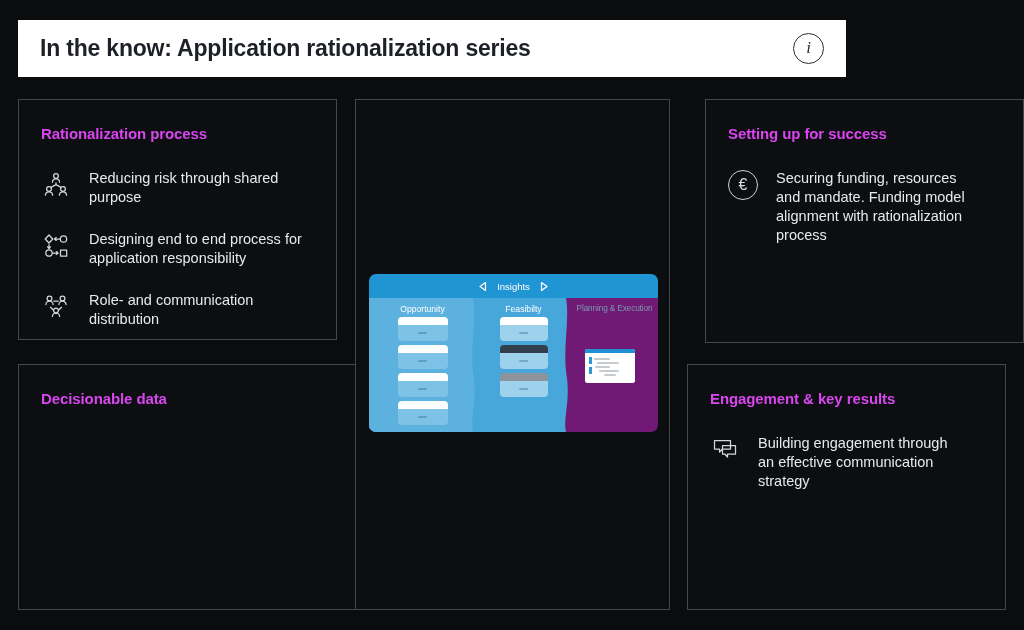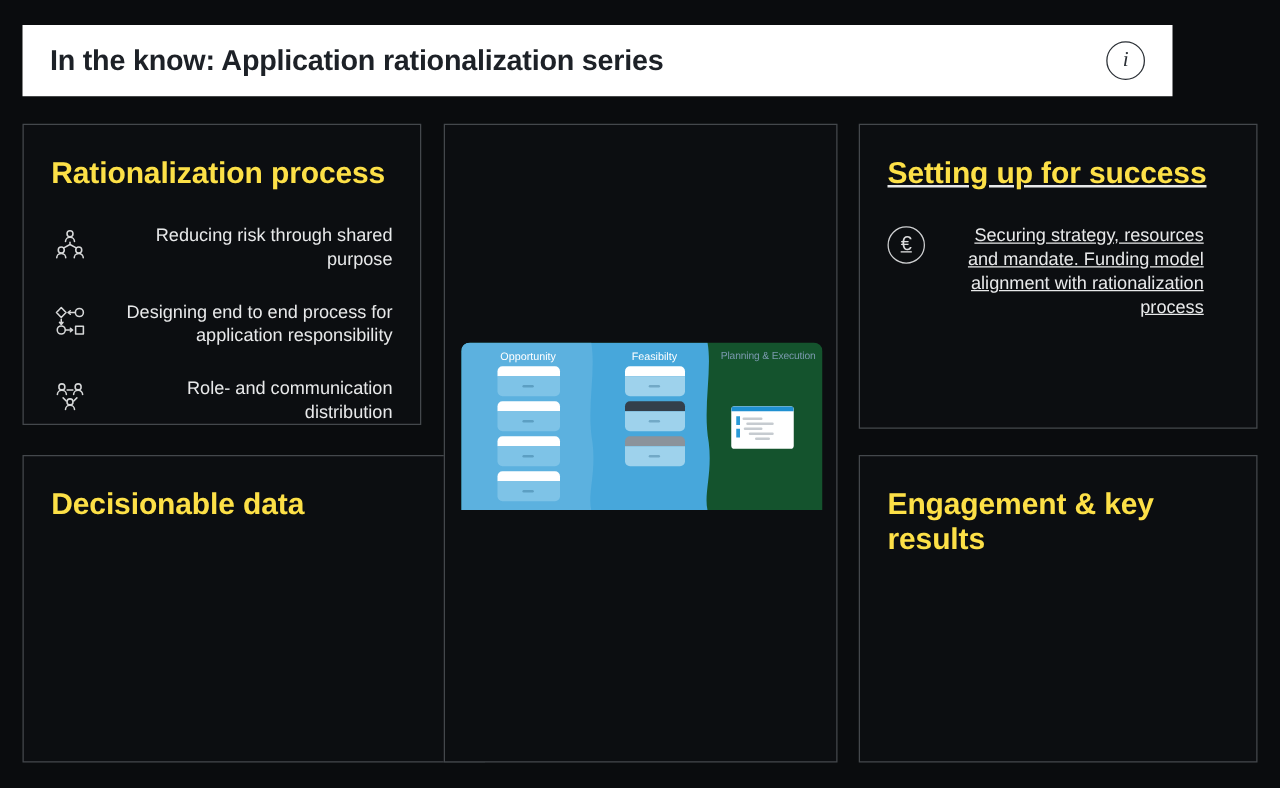--- a/index.html
+++ b/index.html
@@ -8,21 +8,21 @@
     position:relative;
     background:#0a0c0e;
     font-family:"Liberation Sans", sans-serif;
     overflow:hidden;
     color:#e8e9ea;
   }
   .abs { position:absolute; }
 
   
   .header {
-    left:18px; top:20px; width:920px; height:57px;
+    left:18px; top:20px; width:828px; height:57px;
     background:#ffffff;
     display:flex; align-items:center;
     padding:0 22px;
   }
   .header-title {
     font-size:23px; font-weight:700; color:#1d2127; letter-spacing:-0.2px;
   }
   .info-btn {
     margin-left:auto;
     width:31px; height:31px; border-radius:50%;
@@ -38,28 +38,28 @@
 
   
   .panel {
     background:#0c0e11;
     border:1px solid #44484c;
     padding:25px 22px;
   }
   .panel-tl { left:18px;  top:99px;  width:319px; height:241px; }
   .panel-bl { left:18px;  top:364px; width:370px; height:246px; }
   .panel-c  { left:355px; top:99px;  width:315px; height:511px; padding:0; }
-  .panel-tr { left:687px; top:99px;  width:319px; height:244px;text-decoration:underline; }
+  .panel-tr { left:705px; top:99px;  width:319px; height:244px; }
   .panel-br { left:687px; top:364px; width:319px; height:246px; }
 
   .panel-title {
-    font-size:24px; font-weight:700; color:#fde047; letter-spacing:-0.1px;
+    font-size:15px; font-weight:700; color:#d946ef; letter-spacing:-0.1px;
     margin-bottom:27px;
   }
-  .item { display:flex; align-items:flex-start; gap:18px; margin-bottom:23px;text-align:right; }
+  .item { display:flex; align-items:flex-start; gap:18px; margin-bottom:23px; }
   .item:last-child { margin-bottom:0; }
   .item-icon { width:30px; flex:0 0 30px; margin-top:1px; }
   .item-icon svg { display:block; stroke:#d6d7d8; fill:none; stroke-width:1.25;
                    stroke-linecap:round; stroke-linejoin:round; }
   .item-text { font-size:14.5px; line-height:19px; color:#e8e9ea; }
   .w228 .item-text { width:228px; }
   .w205 .item-text { width:205px; }
   .euro-circle {
     width:30px; height:30px; border-radius:50%;
     border:1.4px solid #cfd0d2;
@@ -70,21 +70,21 @@
   
   .illo {
     left:13px; top:174px; width:289px; height:158px;
     border-radius:7px; overflow:hidden;
   }
   .illo-nav {
     height:24px; background:#2095d3;
     display:flex; align-items:center; justify-content:center; gap:10px;
   }
   .illo-nav-label { color:#ffffff; font-size:9.5px; }
-  .illo-cols { position:relative; height:134px; background:#14532d; }
+  .illo-cols { position:relative; height:134px; background:#701a75; }
   .illo-cols > svg.waves { position:absolute; left:0; top:0; }
   .mini-col { position:absolute; top:0; height:134px; padding-top:6px; }
   .col-0 { left:0;     width:107px; }
   .col-1 { left:107px; width:95px;  }
   .col-2 { left:202px; width:87px;  }
   .mini-col-title {
     height:13px; text-align:center; font-size:8.6px; color:#ffffff;
     white-space:nowrap; overflow:visible;
   }
   .col-2 .mini-col-title { color:#7b99ae; font-size:8.2px; letter-spacing:-0.1px; }
@@ -166,20 +166,29 @@
 </div>
 
 <div class="abs panel panel-bl w228">
   <div class="panel-title">Decisionable data</div>
 
 
 </div>
 
 <div class="abs panel panel-c">
   <div class="abs illo">
+    <div class="illo-nav">
+      <svg width="9" height="11" viewBox="0 0 9 11">
+        <path d="M7.5,1.5 L2,5.5 L7.5,9.5 Z" fill="none" stroke="#ffffff" stroke-width="1.2" stroke-linejoin="round"></path>
+      </svg>
+      <span class="illo-nav-label">Insights</span>
+      <svg width="9" height="11" viewBox="0 0 9 11">
+        <path d="M1.5,1.5 L7,5.5 L1.5,9.5 Z" fill="none" stroke="#ffffff" stroke-width="1.2" stroke-linejoin="round"></path>
+      </svg>
+    </div>
     <div class="illo-cols">
       <svg class="waves" width="289" height="134" viewBox="0 0 289 134">
         <path d="M0,0 H197 C201,22 193,52 198,80 C201,104 194,121 197,134 H0 Z" fill="#47a7db"></path>
         <path d="M0,0 H104 C108,24 100,52 105,80 C108,104 101,121 104,134 H0 Z" fill="#5cb1df"></path>
       </svg>
 
       <div class="mini-col col-0">
         <div class="mini-col-title">Opportunity</div>
         <div class="cards">
             <div class="mini-card">
@@ -253,21 +262,30 @@
 <div class="abs panel panel-tr w205">
   <div class="panel-title">Setting up for success</div>
 
 
   <div class="item">
     <span class="item-icon">
       <span class="euro-circle">
         <span class="euro-glyph">€</span>
       </span>
     </span>
-    <div class="item-text">Securing strategy, resources and mandate. Funding model alignment with rationalization process</div>
+    <div class="item-text">Securing funding, resources and mandate. Funding model alignment with rationalization process</div>
   </div>
 </div>
 
 <div class="abs panel panel-br w205">
   <div class="panel-title">Engagement &amp; key results</div>
 
+  <div class="item">
+    <span class="item-icon">
+      <svg width="30" height="30" viewBox="0 0 30 30">
+        <path d="M4.5,5.5 H20.5 V14 H12.5 L9.5,17 V14 H4.5 Z"></path>
+        <path d="M12.5,10.5 H25.5 V19 H17.5 V22 L14.8,19 H12.5 Z"></path>
+      </svg>
+    </span>
+    <div class="item-text">Building engagement through an effective communication strategy</div>
+  </div>
 
 </div>
 
 </body></html>

